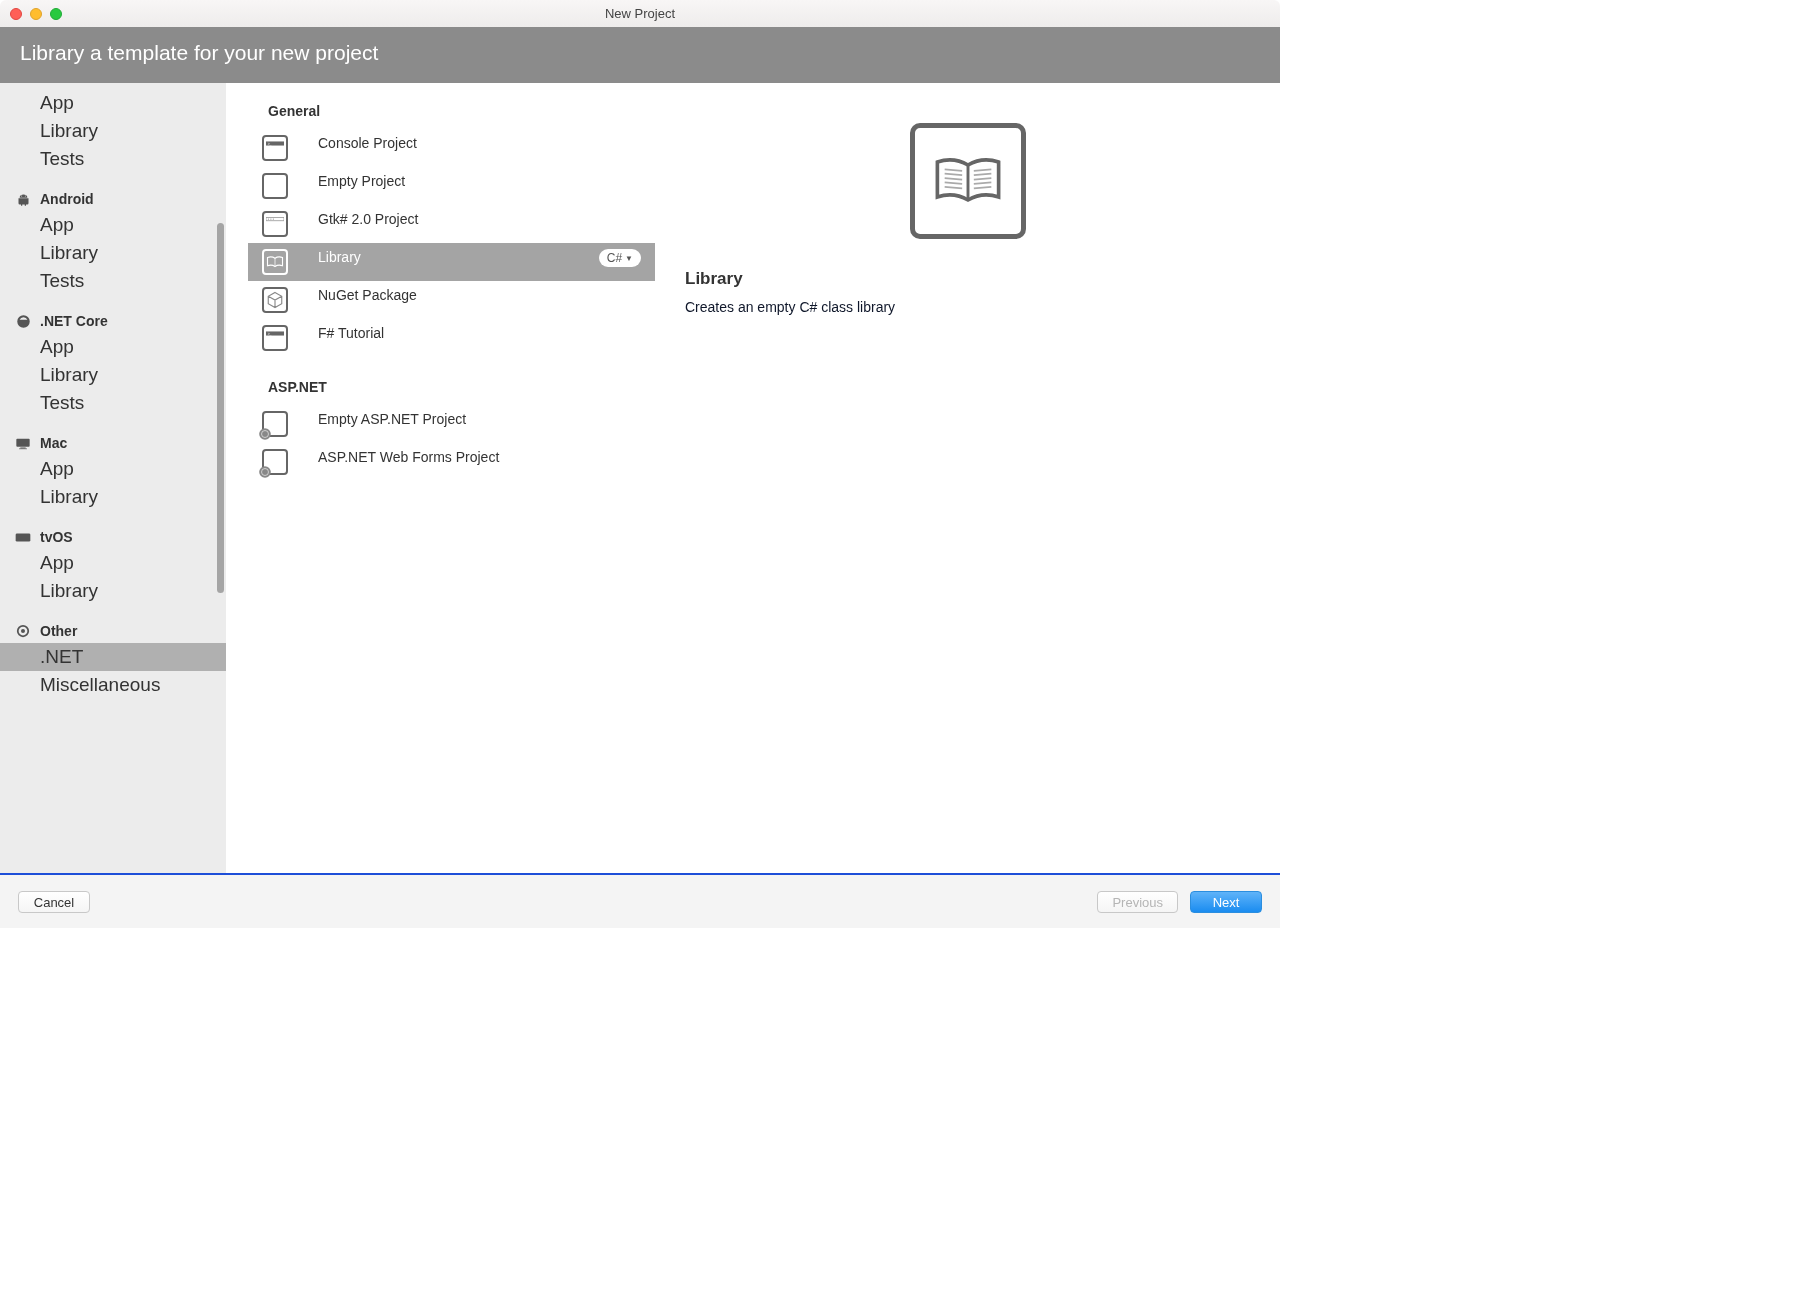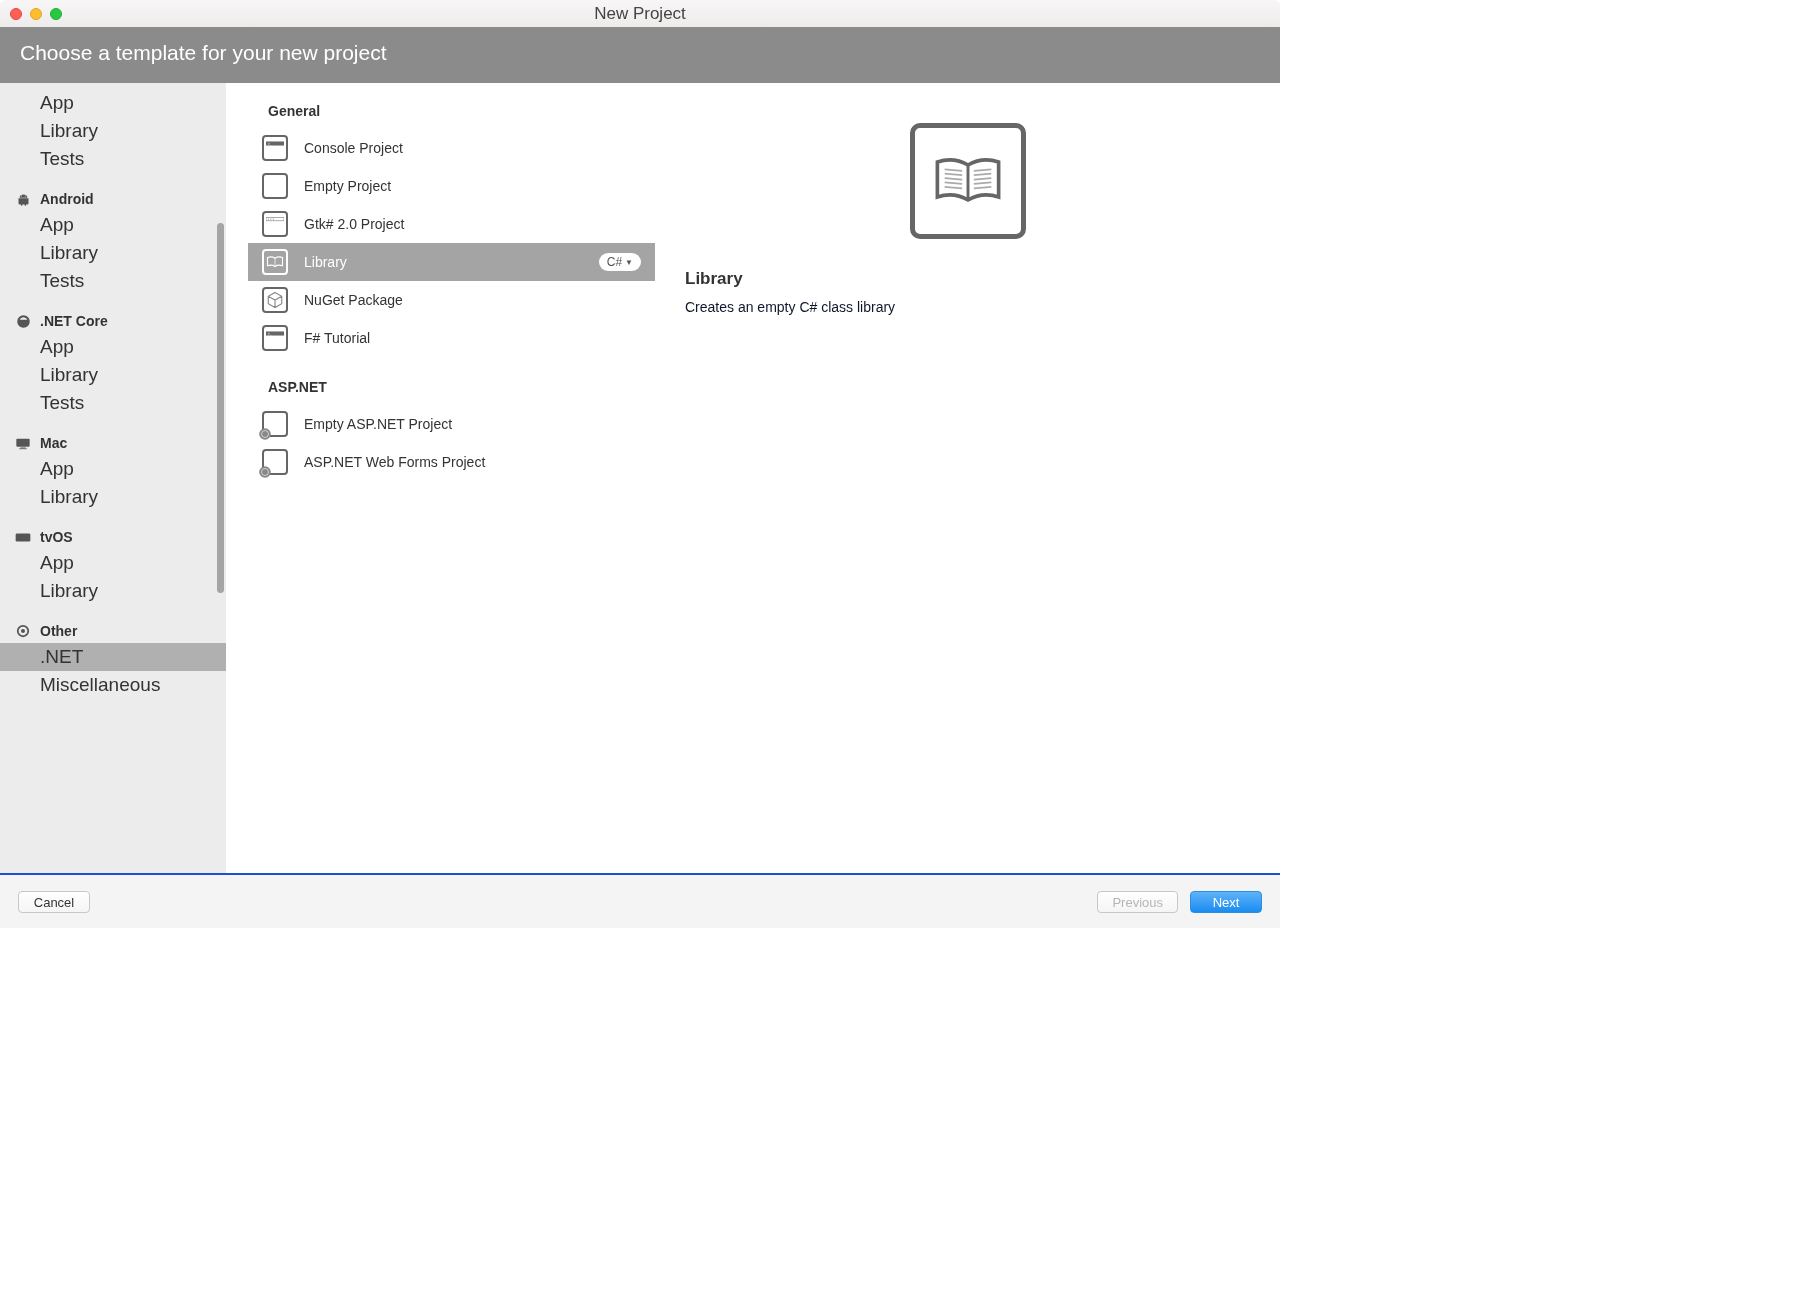--- a/index.html
+++ b/index.html
@@ -4,41 +4,41 @@
 <style>
 * { box-sizing: border-box; margin: 0; padding: 0; }
 body { font-family: -apple-system, "Helvetica Neue", Arial, sans-serif; font-size: 13px; background: #fff; color: #333; width: 1280px; height: 928px; overflow: hidden; }
 
 .titlebar { height: 27px; background: linear-gradient(#f8f6f6, #eeeceb); display: flex; align-items: center; position: relative; border-top-left-radius: 6px; border-top-right-radius: 6px; }
 .traffic { display: flex; gap: 8px; margin-left: 10px; }
 .tl { width: 12px; height: 12px; border-radius: 50%; }
 .tl.red { background: #ff5f57; border: 0.5px solid #e24640; }
 .tl.yellow { background: #ffbd2e; border: 0.5px solid #e0a32a; }
 .tl.green { background: #28c940; border: 0.5px solid #1fab36; }
-.titlebar-title { position: absolute; left: 50%; transform: translateX(-50%); font-size: 17px; color: #444; }
+.titlebar-title { position: absolute; left: 50%; transform: translateX(-50%); font-size: 13px; color: #444; }
 
 .header { background: #8b8b8b; color: #fff; padding: 14px 20px 18px; font-size: 21px; font-weight: 400; }
 
 .content { display: flex; height: calc(928px - 27px - 55px - 56px); }
 
 .sidebar { width: 226px; background: #ececec; overflow-y: auto; position: relative; }
 .sidebar-inner { padding-top: 0; }
 .cat-header { display: flex; align-items: center; padding: 6px 14px 4px; font-weight: 600; font-size: 14px; color: #333; }
 .cat-header .cat-icon { width: 18px; margin-right: 8px; display: flex; align-items: center; justify-content: center; }
 .cat-item { padding: 3px 14px 3px 40px; font-size: 19px; color: #333; cursor: pointer; }
 .cat-item.selected { background: #b0b0b0; }
 .cat-group { margin-bottom: 12px; }
 
 .sidebar-scrollthumb { position: absolute; right: 2px; top: 140px; width: 7px; height: 370px; background: rgba(0,0,0,0.3); border-radius: 4px; }
 
 .main { flex: 1; display: flex; background: #fff; padding-left: 22px; }
 .templates { width: 407px; border-right: none; overflow-y: auto; }
 .templates-inner { padding: 14px 0 20px; }
 .section-title { font-weight: 600; font-size: 14px; padding: 6px 20px 10px; color: #333; }
-.template-row { display: flex; align-items: center; padding: 6px 14px; cursor: pointer; position: relative; min-height: 37px; }
+.template-row { display: flex; align-items: flex-start; padding: 6px 14px; cursor: pointer; position: relative; min-height: 37px; gap: 14px; }
 .template-row.selected { background: #a4a4a4; color: #fff; }
 .template-icon { width: 26px; height: 26px; border: 2px solid #666; border-radius: 4px; margin-right: 16px; display: flex; align-items: center; justify-content: center; flex-shrink: 0; background: #fff; }
 .template-row.selected .template-icon { border-color: #fff; background: transparent; }
 .template-label { font-size: 14px; }
 .lang-badge { position: absolute; right: 14px; background: #fff; color: #555; border-radius: 10px; padding: 2px 8px; font-size: 12px; display: flex; align-items: center; gap: 3px; }
 .lang-badge .tri { font-size: 8px; }
 
 .detail { flex: 1; padding: 30px 30px; }
 .detail-iconwrap { width: 116px; height: 116px; border: 5px solid #666; border-radius: 10px; margin: 10px auto 30px; display: flex; align-items: center; justify-content: center; }
 .detail-title { font-weight: 600; font-size: 17px; margin-bottom: 10px; }
@@ -59,21 +59,21 @@
 <div class="titlebar">
   <div class="traffic">
     <div class="tl red"></div>
     <div class="tl yellow"></div>
     <div class="tl green"></div>
   </div>
   <div class="titlebar-title">New Project</div>
 </div>
 
 <div class="header">
-  <span>Choose a template for your new project</span>
+  <span>Library a template for your new project</span>
 </div>
 
 <div class="content">
 
   <div class="sidebar">
     <div class="sidebar-inner" style="margin-top:-20px">
 
       <div class="cat-group">
         <div class="cat-header">
           <span class="cat-icon"></span>

